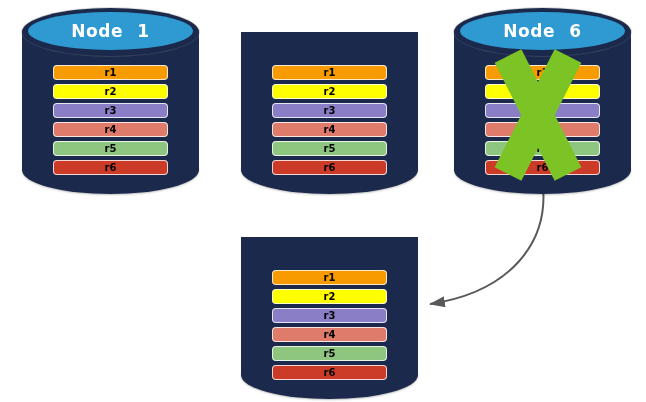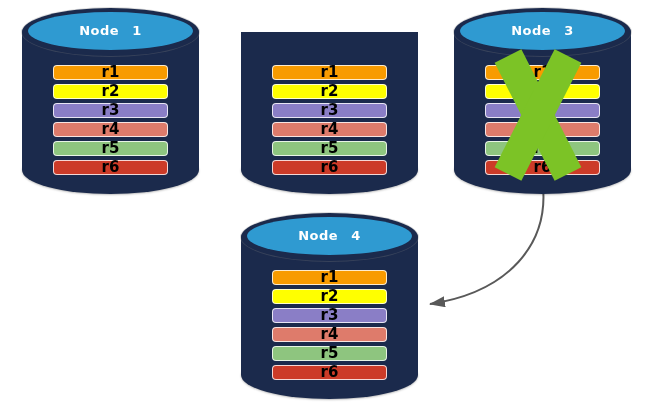--- a/index.html
+++ b/index.html
@@ -39,35 +39,35 @@
   }
   .cyl-top-inner{
     position:absolute;left:6px;right:6px;top:4px;height:38px;
     border-radius:50%;
     background:var(--topblue,#2F9AD1);
   }
   .node-title{
     display:block;width:100%;
     text-align:center;
     line-height:38px;
-    font-size:13px;font-weight:bold;
+    font-size:17px;font-weight:bold;
     letter-spacing:.5px;word-spacing:8px;
     color:var(--titletext,#ffffff);
     white-space:nowrap;
   }
   .rows{
     position:absolute;left:31px;top:57px;width:115px;
   }
   .row{
     box-sizing:border-box;
     height:15px;margin-bottom:4px;
     border-radius:4px;
     border:1px solid rgba(255,255,255,.8);
     text-align:center;
-    font-size:15px;font-weight:bold;
+    font-size:10px;font-weight:bold;
     line-height:13px;
     color:var(--rowtext,#000000);
   }
   .x-mark{
     position:absolute;left:38px;top:40px;width:92px;height:134px;
     overflow:visible;
     z-index:5;
   }
 </style>
 </head>
@@ -110,44 +110,39 @@
           <div class="row" style="background: rgb(222, 123, 107);">r4</div>
           <div class="row" style="background: rgb(142, 197, 127);">r5</div>
           <div class="row" style="background: rgb(204, 59, 40);">r6</div>
         </div>
       </div>
       <div class="node" style="left: 454px; top: 8px;">
         <div class="cyl-bottom"></div>
         <div class="cyl-body"></div>
         <div class="cyl-top">
           <div class="cyl-top-inner">
-            <span class="node-title">Node 3</span>
+            <span class="node-title">Node 6</span>
           </div>
         </div>
         <div class="rows">
           <div class="row" style="background: rgb(248, 155, 0);">r1</div>
           <div class="row" style="background: rgb(255, 255, 0);">r2</div>
           <div class="row" style="background: rgb(138, 126, 198);">r3</div>
           <div class="row" style="background: rgb(222, 123, 107);">r4</div>
           <div class="row" style="background: rgb(142, 197, 127);">r5</div>
           <div class="row" style="background: rgb(204, 59, 40);">r6</div>
         </div>
         <svg class="x-mark" viewBox="0 0 92 134">
           <line x1="16" y1="8" x2="76" y2="126" stroke="#7CC326" stroke-width="30"></line>
           <line x1="76" y1="8" x2="16" y2="126" stroke="#7CC326" stroke-width="30"></line>
         </svg>
       </div>
       <div class="node" style="left: 241px; top: 213px;">
         <div class="cyl-bottom"></div>
         <div class="cyl-body"></div>
-        <div class="cyl-top">
-          <div class="cyl-top-inner">
-            <span class="node-title">Node 4</span>
-          </div>
-        </div>
         <div class="rows">
           <div class="row" style="background: rgb(248, 155, 0);">r1</div>
           <div class="row" style="background: rgb(255, 255, 0);">r2</div>
           <div class="row" style="background: rgb(138, 126, 198);">r3</div>
           <div class="row" style="background: rgb(222, 123, 107);">r4</div>
           <div class="row" style="background: rgb(142, 197, 127);">r5</div>
           <div class="row" style="background: rgb(204, 59, 40);">r6</div>
         </div>
       </div>
     </div>

